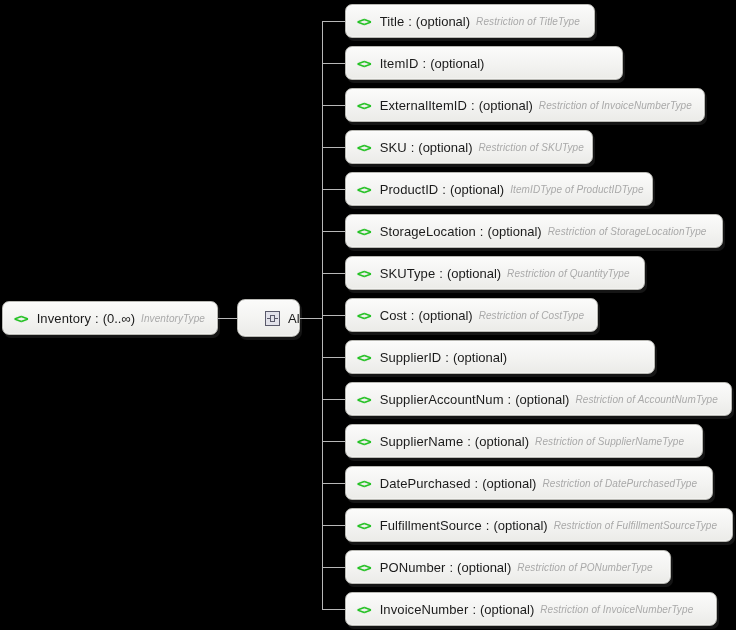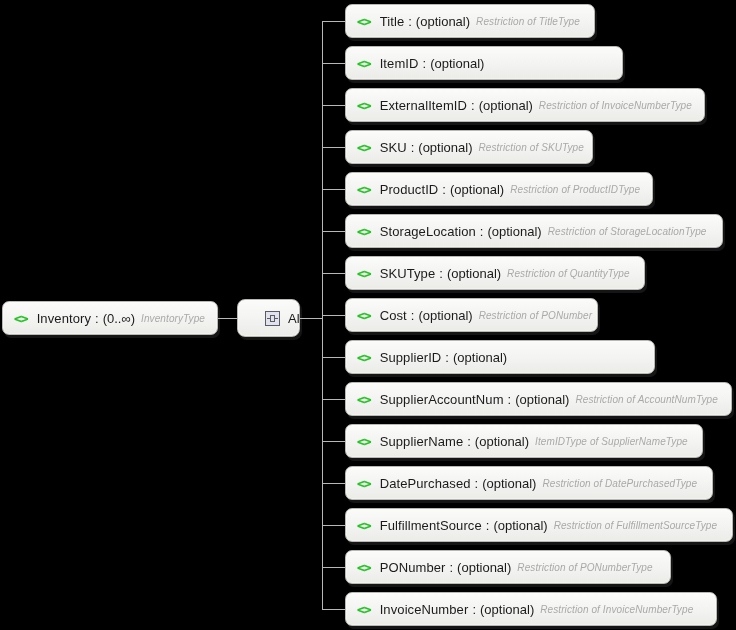--- a/index.html
+++ b/index.html
@@ -189,21 +189,21 @@
         <span class="node-card">:</span>
         <span class="node-card">(optional)</span>
         <span class="node-type">Restriction of SKUType</span>
       </div>
       <div class="wire wire-h" style="left: 322px; top: 189px; width: 23px;"></div>
       <div class="node child" style="top: 172px; width: 308px;">
         <span class="el-icon">&lt;&gt;</span>
         <span class="node-name">ProductID</span>
         <span class="node-card">:</span>
         <span class="node-card">(optional)</span>
-        <span class="node-type">Restriction of ProductIDType</span>
+        <span class="node-type">ItemIDType of ProductIDType</span>
       </div>
       <div class="wire wire-h" style="left: 322px; top: 231px; width: 23px;"></div>
       <div class="node child" style="top: 214px; width: 378px;">
         <span class="el-icon">&lt;&gt;</span>
         <span class="node-name">StorageLocation</span>
         <span class="node-card">:</span>
         <span class="node-card">(optional)</span>
         <span class="node-type">Restriction of StorageLocationType</span>
       </div>
       <div class="wire wire-h" style="left: 322px; top: 273px; width: 23px;"></div>
@@ -213,21 +213,21 @@
         <span class="node-card">:</span>
         <span class="node-card">(optional)</span>
         <span class="node-type">Restriction of QuantityType</span>
       </div>
       <div class="wire wire-h" style="left: 322px; top: 315px; width: 23px;"></div>
       <div class="node child" style="top: 298px; width: 253px;">
         <span class="el-icon">&lt;&gt;</span>
         <span class="node-name">Cost</span>
         <span class="node-card">:</span>
         <span class="node-card">(optional)</span>
-        <span class="node-type">Restriction of PONumber</span>
+        <span class="node-type">Restriction of CostType</span>
       </div>
       <div class="wire wire-h" style="left: 322px; top: 357px; width: 23px;"></div>
       <div class="node child" style="top: 340px; width: 310px;">
         <span class="el-icon">&lt;&gt;</span>
         <span class="node-name">SupplierID</span>
         <span class="node-card">:</span>
         <span class="node-card">(optional)</span>
       </div>
       <div class="wire wire-h" style="left: 322px; top: 399px; width: 23px;"></div>
       <div class="node child" style="top: 382px; width: 387px;">
@@ -236,21 +236,21 @@
         <span class="node-card">:</span>
         <span class="node-card">(optional)</span>
         <span class="node-type">Restriction of AccountNumType</span>
       </div>
       <div class="wire wire-h" style="left: 322px; top: 441px; width: 23px;"></div>
       <div class="node child" style="top: 424px; width: 358px;">
         <span class="el-icon">&lt;&gt;</span>
         <span class="node-name">SupplierName</span>
         <span class="node-card">:</span>
         <span class="node-card">(optional)</span>
-        <span class="node-type">ItemIDType of SupplierNameType</span>
+        <span class="node-type">Restriction of SupplierNameType</span>
       </div>
       <div class="wire wire-h" style="left: 322px; top: 483px; width: 23px;"></div>
       <div class="node child" style="top: 466px; width: 368px;">
         <span class="el-icon">&lt;&gt;</span>
         <span class="node-name">DatePurchased</span>
         <span class="node-card">:</span>
         <span class="node-card">(optional)</span>
         <span class="node-type">Restriction of DatePurchasedType</span>
       </div>
       <div class="wire wire-h" style="left: 322px; top: 525px; width: 23px;"></div>

